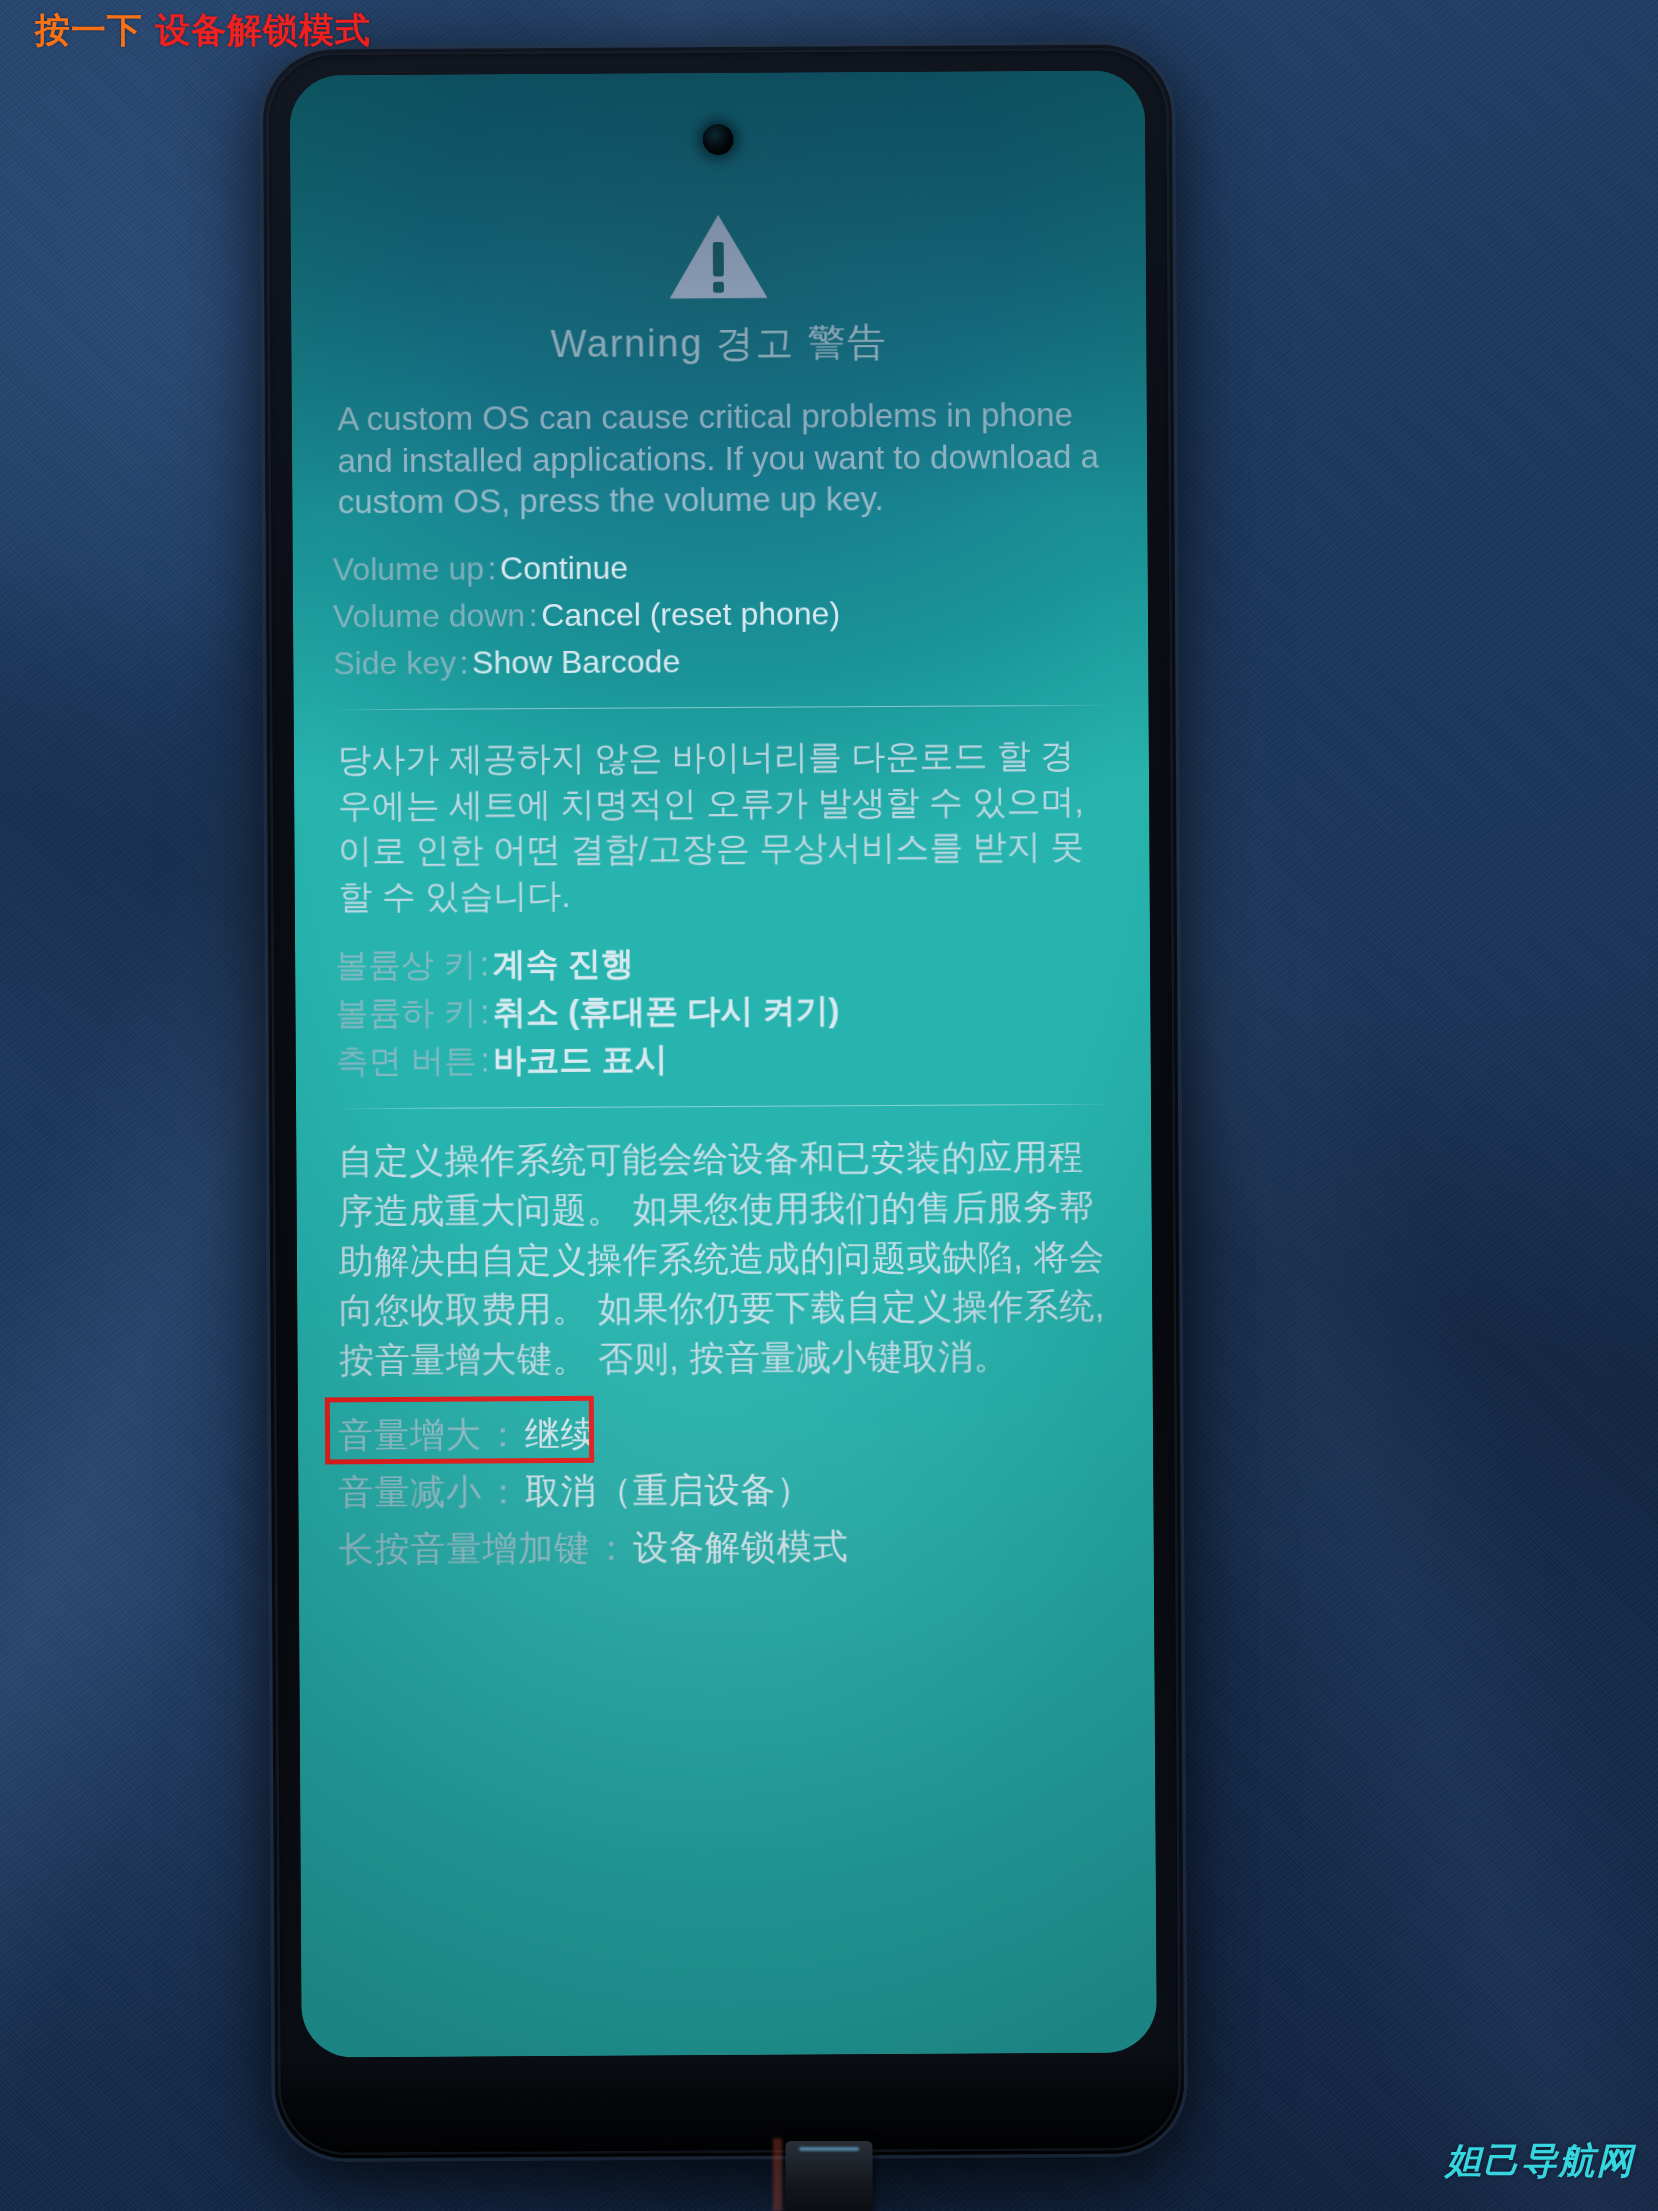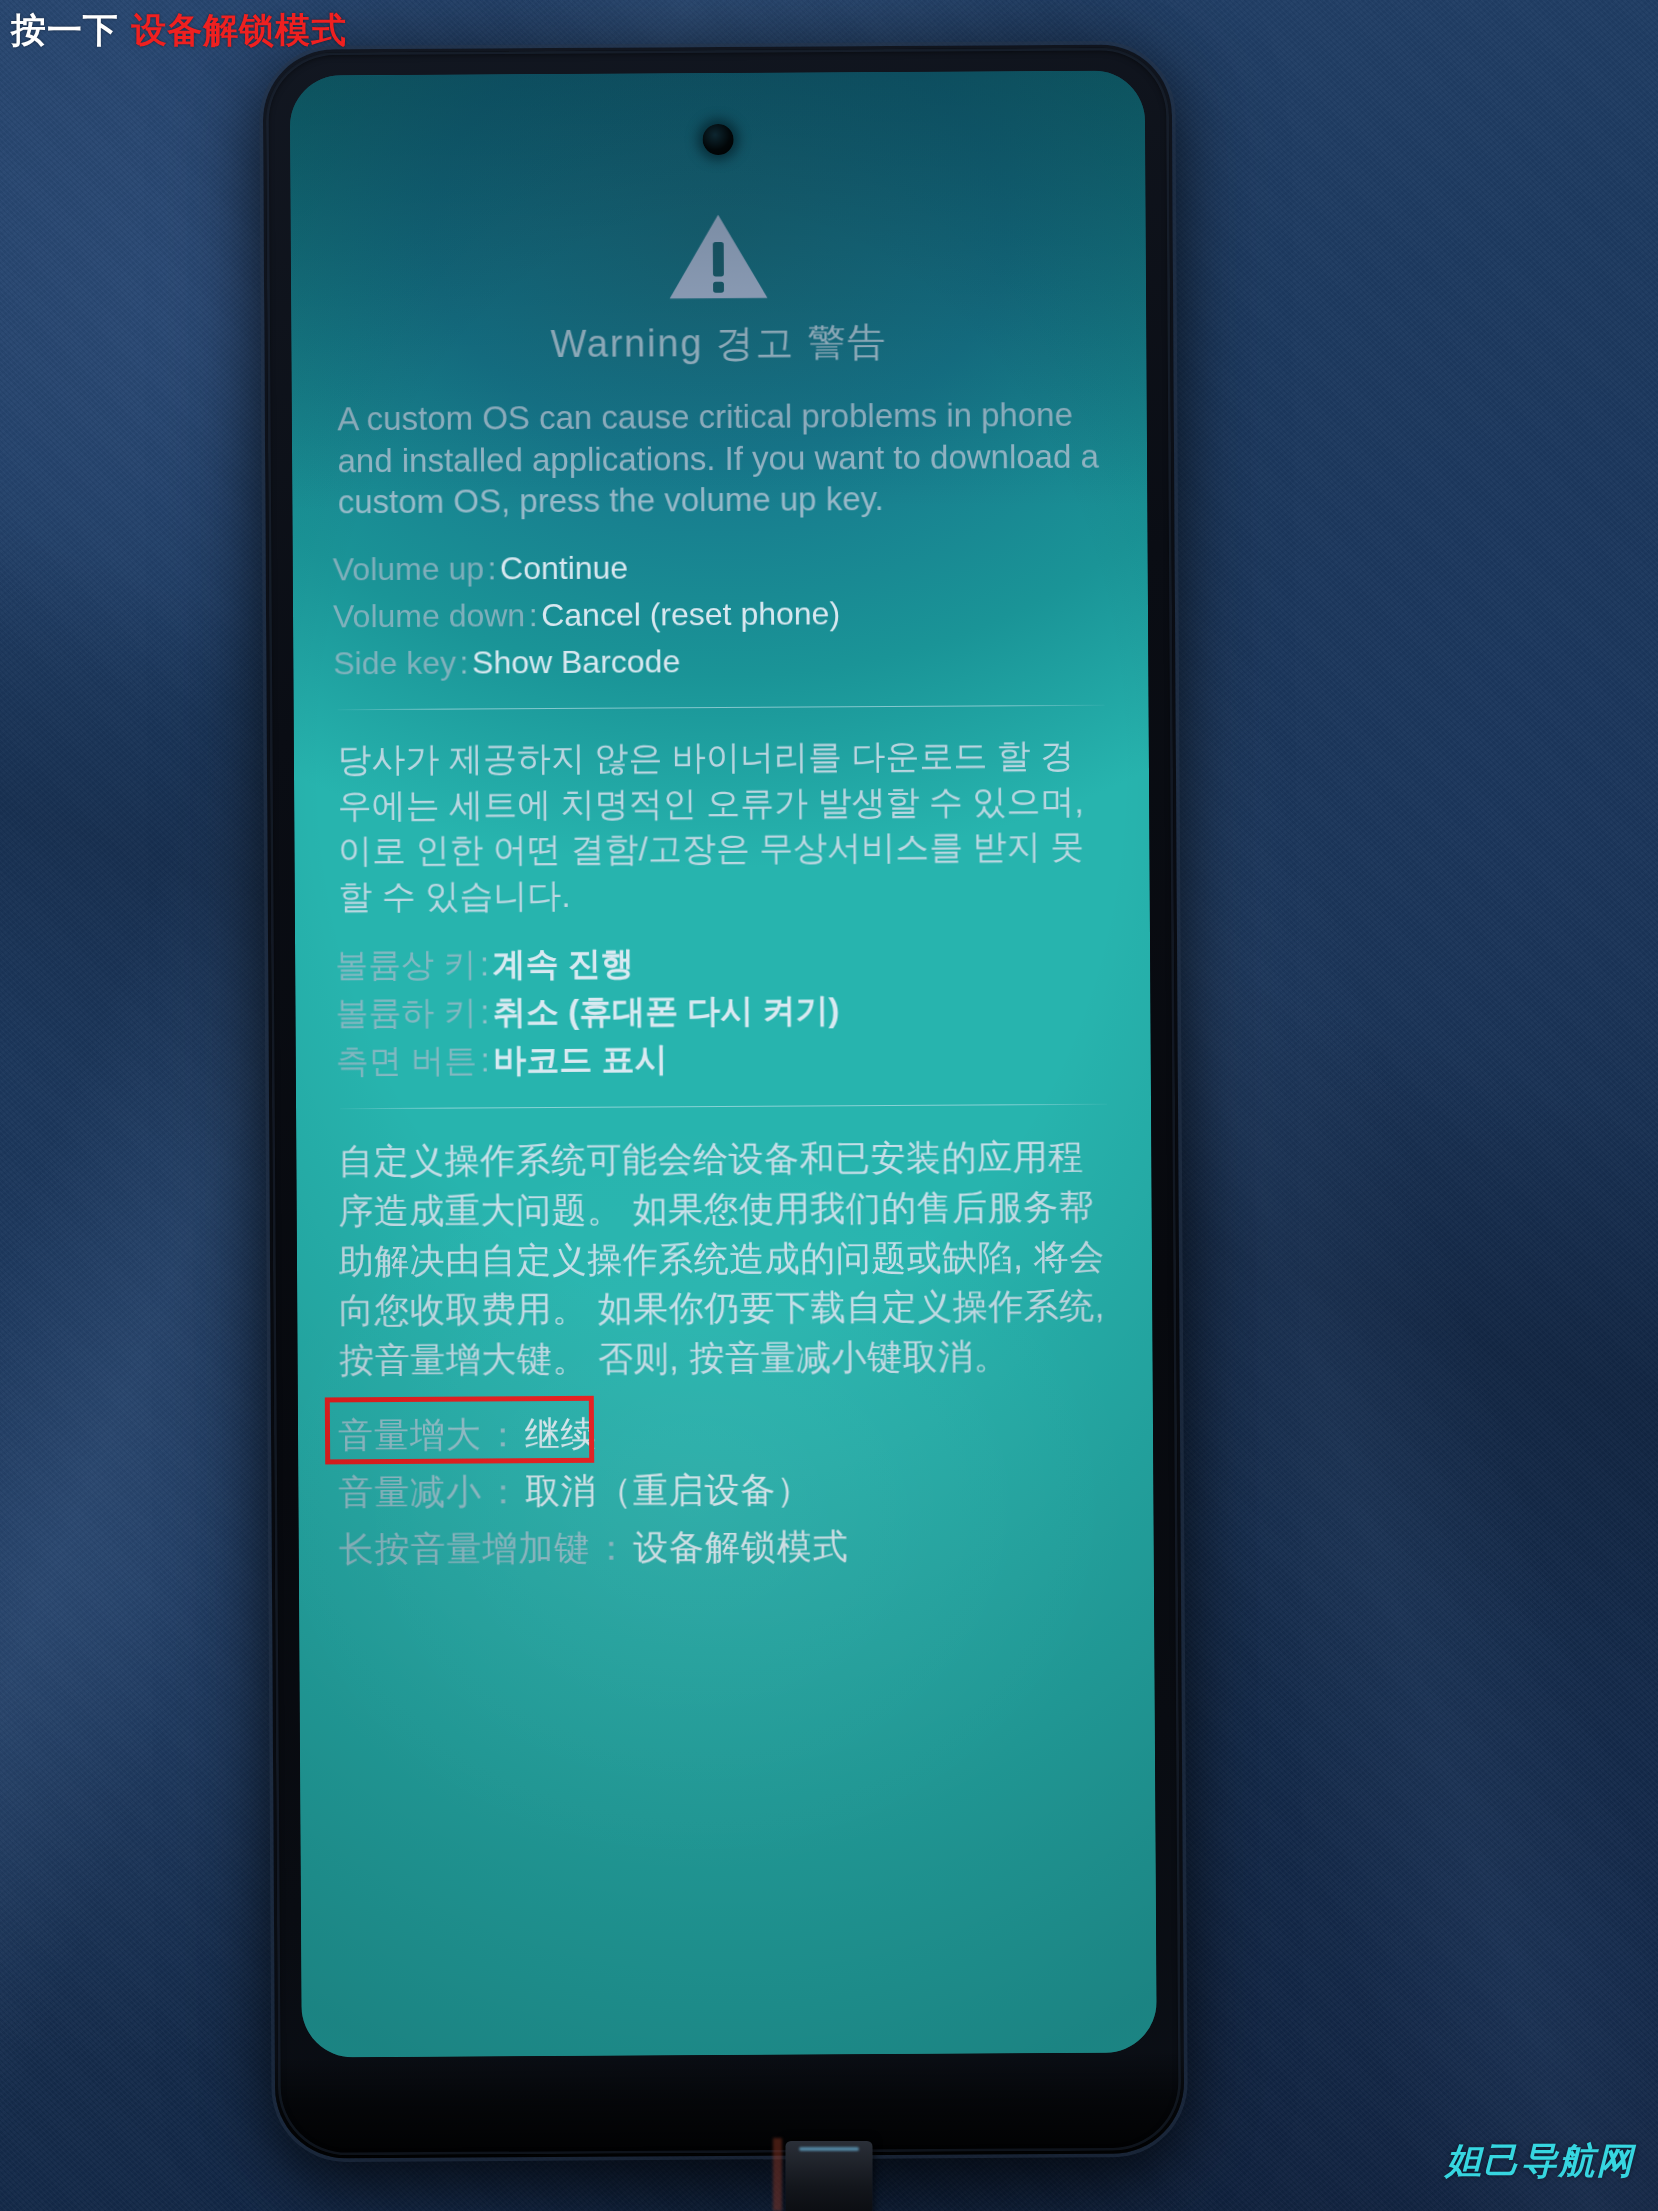--- a/index.html
+++ b/index.html
@@ -38,21 +38,21 @@
 
   
   .caption {
     position:absolute; left:11px; top:7.3px;
     font-size:35px; font-weight:bold;
     letter-spacing:0.9px;
     white-space:nowrap;
     z-index:40;
     text-shadow:0 0 2.7px rgba(0,0,0,.45);
   }
-  .caption .c-yellow { color:#ffffff; }
+  .caption .c-yellow { color:#f97316;margin-left:24px; }
   .caption .c-red { color:#ef2020; margin-left:12.7px; }
 
   
   .phone {
     position:absolute;
     left:269px; top:47px;
     width:909px; height:2109px;
     border-radius:71px;
     background:linear-gradient(168deg,#121721 0%,#0a0d14 30%,#07090e 62%,#0b0f16 100%);
     box-shadow:

